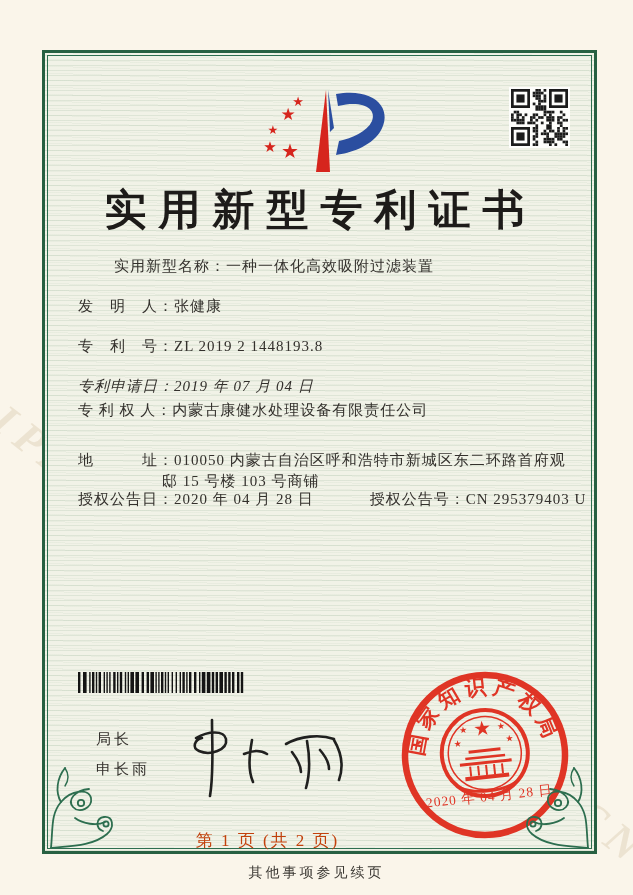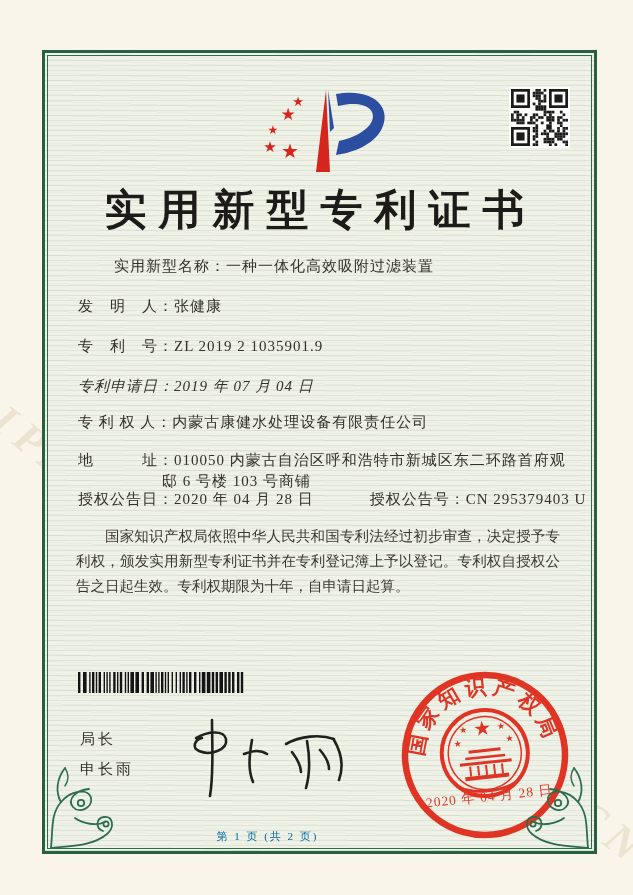--- a/index.html
+++ b/index.html
@@ -40,26 +40,26 @@
   .frow .val{letter-spacing:1px;}
   .addr2{position:absolute;letter-spacing:1px;}
   .pair-gap{display:inline-block;width:56px;}
   .paras{
     position:absolute;left:76px;top:524px;width:484px;font-size:14.5px;line-height:25px;
     color:#3b3833;text-align:justify;
   }
   .paras p{margin:0;text-indent:2em;}
   .barcode{position:absolute;left:78px;top:672px;}
   .officer{position:absolute;left:80px;top:730px;font-size:15px;letter-spacing:3px;color:#33302c;}
-  .officer div{margin-bottom:11px;}
+  .officer div{margin-bottom:11px;margin-left:16px;}
   .sig{position:absolute;left:168px;top:702px;}
   .seal{position:absolute;left:393px;top:663px;opacity:.93;}
   .page-info{
     position:absolute;left:42px;top:829px;width:451px;text-align:center;
-    font-size:11px;letter-spacing:2px;color:#0369a1;
+    font-size:17px;letter-spacing:2px;color:#c2410c;
   }
   .note{
     position:absolute;left:0;top:864px;width:633px;text-align:center;
     font-size:14px;letter-spacing:3px;color:#3b3833;
   }
   .flourish{position:absolute;z-index:4;}
 </style>
 </head>
 <body>
 
@@ -254,39 +254,38 @@
   <h1 class="title">实用新型专利证书</h1>
 
   <div class="fields">
     <div class="frow" style="top:257px;margin-left:36px;">
       <span class="lab">实用新型名称：</span><span class="val">一种一体化高效吸附过滤装置</span>
     </div>
     <div class="frow" style="top:297px;text-align:center;">
       <span class="lab">发　明　人：</span><span class="val">张健康</span>
     </div>
     <div class="frow" style="top:337px;">
-      <span class="lab">专　利　号：</span><span class="val">ZL 2019 2 1035901.9</span>
+      <span class="lab">专　利　号：</span><span class="val">ZL 2019 2 1448193.8</span>
     </div>
     <div class="frow" style="top:377px;font-style:italic;">
       <span class="lab">专利申请日：</span><span class="val">2019 年 07 月 04 日</span>
     </div>
-    <div class="frow" style="top:413px;text-align:right;">
+    <div class="frow" style="top:401px;text-align:right;">
       <span class="lab">专 利 权 人：</span><span class="val">内蒙古康健水处理设备有限责任公司</span>
     </div>
     <div class="frow" style="top:451px;">
       <span class="lab">地　　　址：</span><span class="val">010050  内蒙古自治区呼和浩特市新城区东二环路首府观</span>
     </div>
-    <div class="addr2" style="top:472px;left:84px;font-size:15px;">邸 6 号楼 103 号商铺</div>
+    <div class="addr2" style="top:472px;left:84px;font-size:15px;">邸 15 号楼 103 号商铺</div>
     <div class="frow" style="top:490px;">
       <span class="lab">授权公告日：</span><span class="val">2020 年 04 月 28 日</span><span class="pair-gap"></span><span class="lab">授权公告号：</span><span class="val">CN 295379403 U</span>
     </div>
   </div>
 
   <div class="paras">
-    <p>国家知识产权局依照中华人民共和国专利法经过初步审查，决定授予专利权，颁发实用新型专利证书并在专利登记簿上予以登记。专利权自授权公告之日起生效。专利权期限为十年，自申请日起算。</p>
   </div>
 
   <svg class="barcode" width="170" height="21" viewBox="0 0 170 21">
       <rect x="0" y="0" width="2.4" height="21" fill="#141414"></rect>
       <rect x="5" y="0" width="3.6" height="21" fill="#141414"></rect>
       <rect x="11.2" y="0" width="1.4" height="21" fill="#141414"></rect>
       <rect x="14" y="0" width="2.4" height="21" fill="#141414"></rect>
       <rect x="17.8" y="0" width="1.4" height="21" fill="#141414"></rect>
       <rect x="20.6" y="0" width="2.4" height="21" fill="#141414"></rect>
       <rect x="25.6" y="0" width="1.4" height="21" fill="#141414"></rect>
@@ -365,13 +364,14 @@
         <rect x="66" y="98" width="52" height="3" stroke="none"></rect>
         <path d="M76,102 v10 M84,102 v10 M92,102 v10 M100,102 v10 M108,102 v10" stroke-width="2" fill="none"></path>
         <rect x="70" y="112" width="44" height="4" stroke="none"></rect>
         <path d="M64,122 C78,130 106,130 120,122" stroke-width="3" fill="none"></path>
       </g>
       <text x="92" y="138" text-anchor="middle" font-size="13.5" fill="#df2717" letter-spacing="1">2020 年 04 月 28 日</text>
     </g>
   </svg>
 
   <div class="page-info">第 1 页 (共 2 页)</div>
+  <div class="note">其他事项参见续页</div>
 </div>
 
 </body></html>

